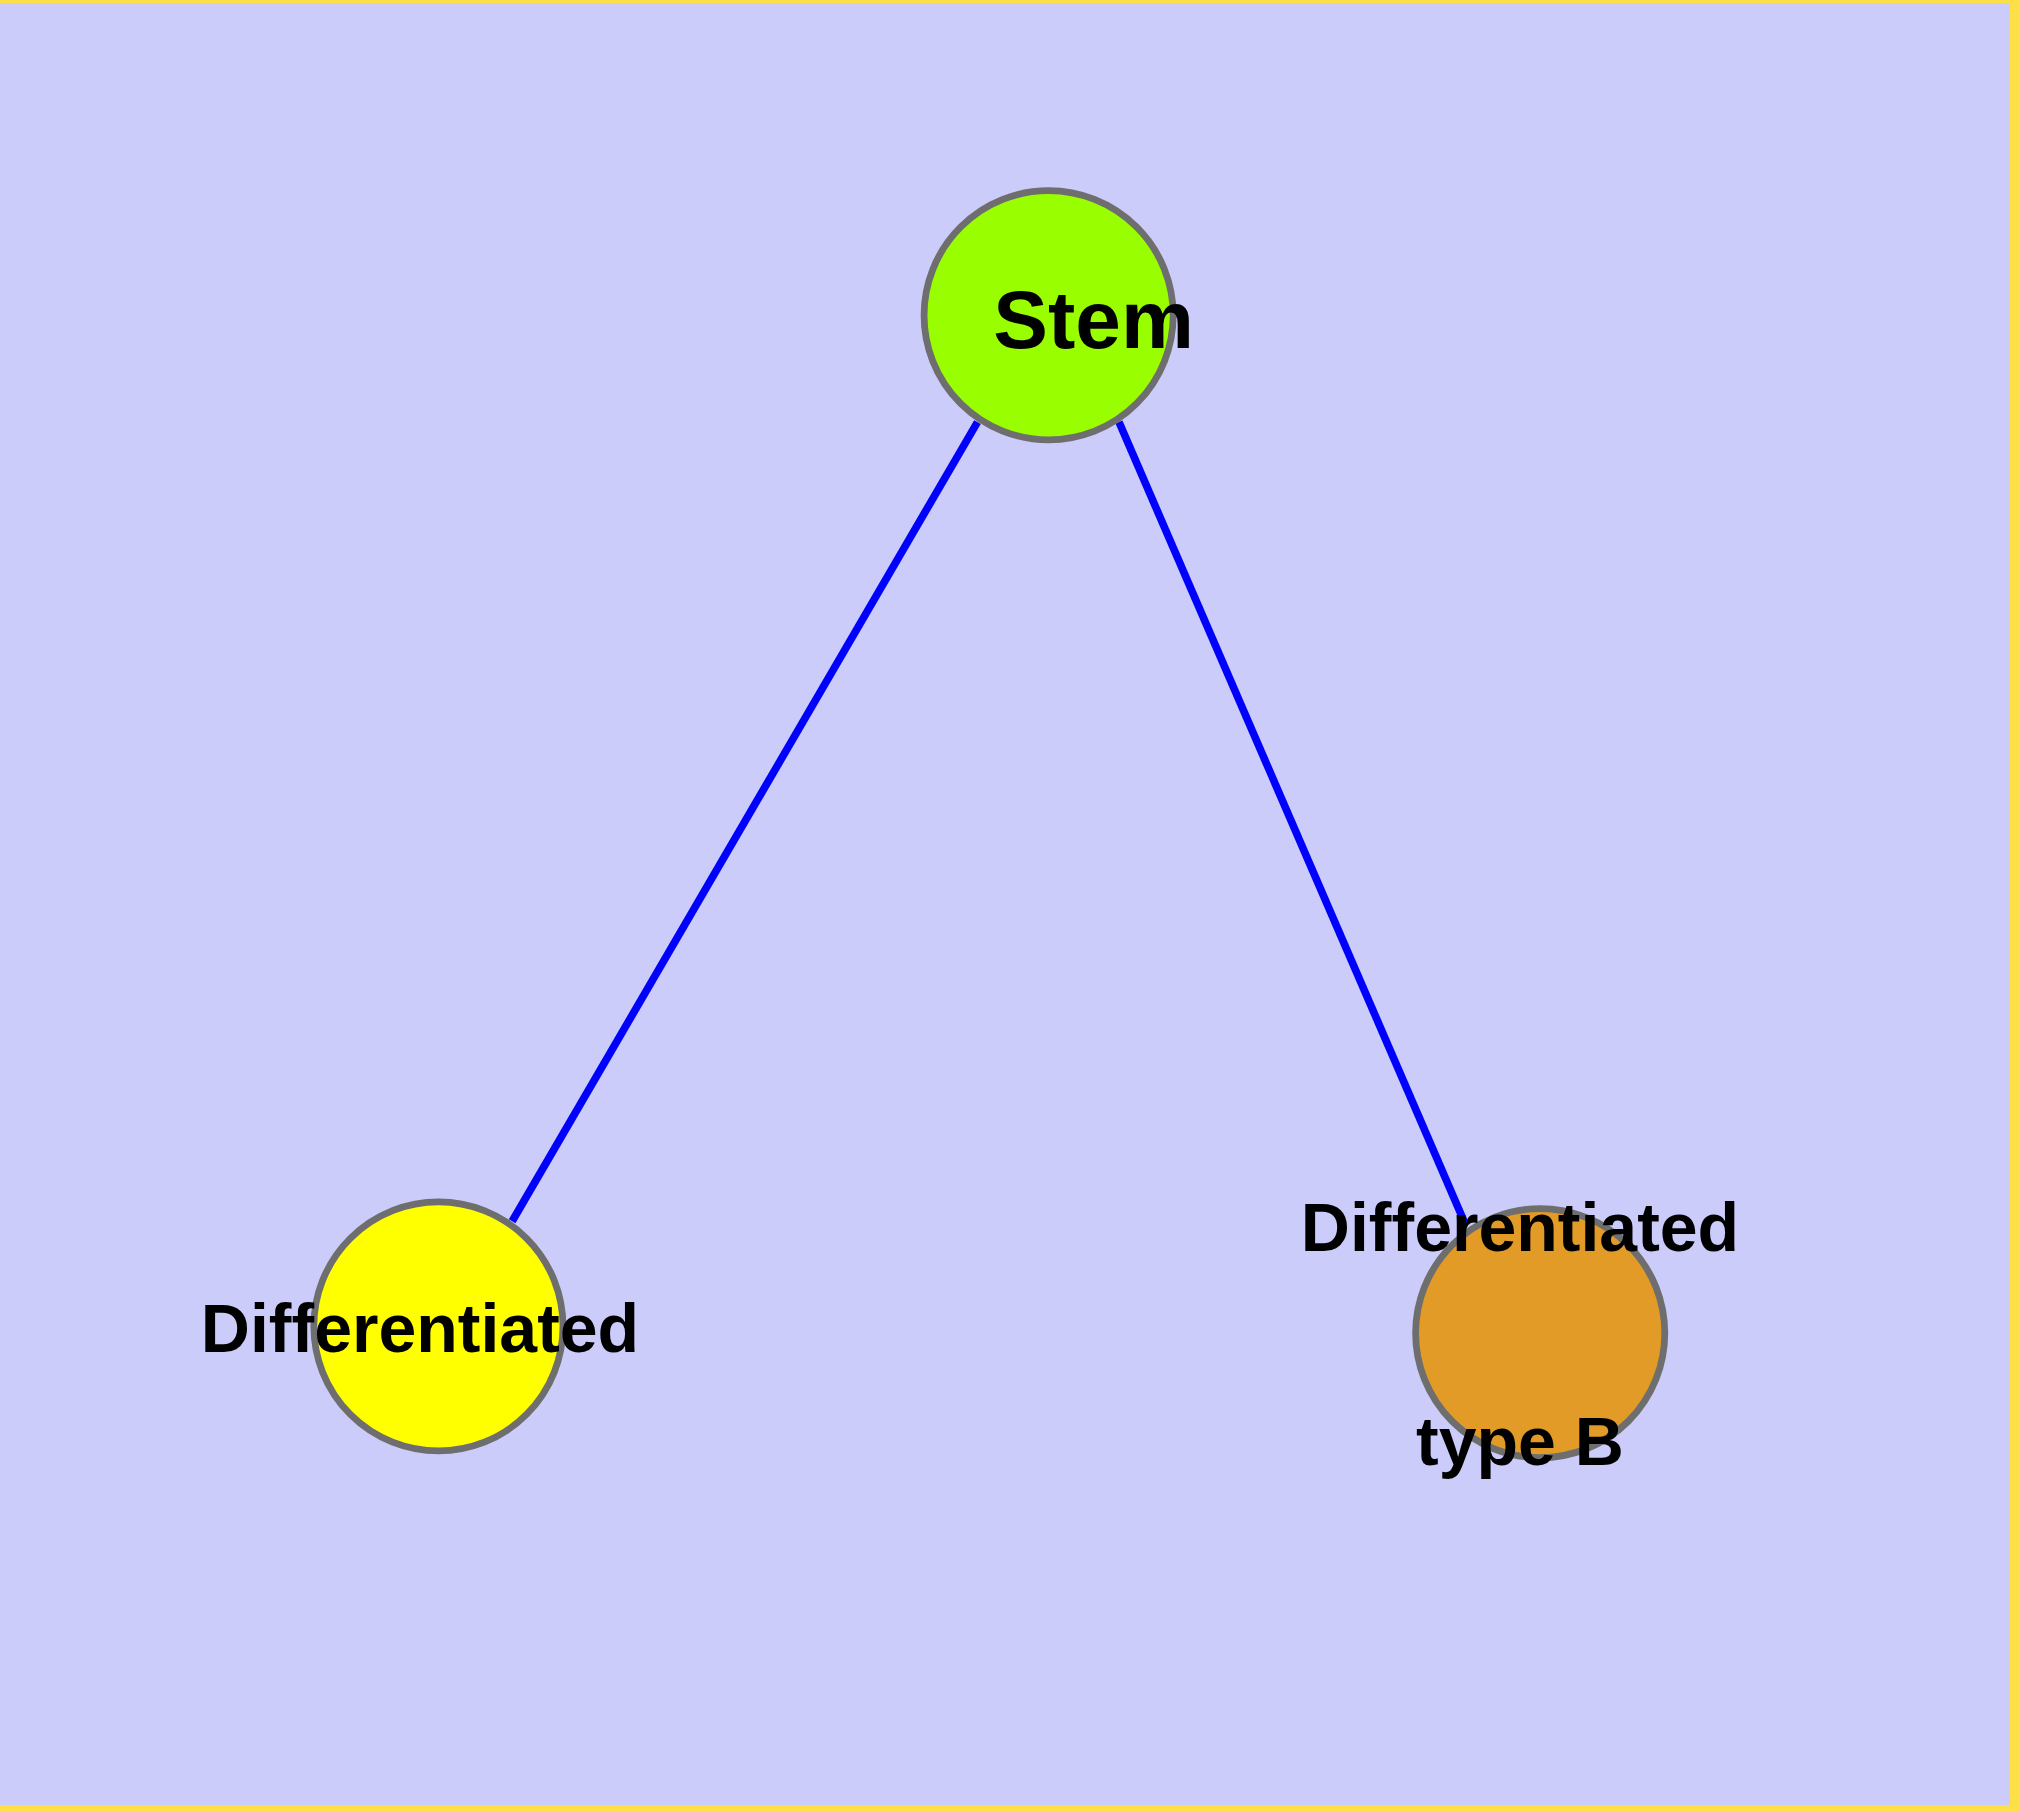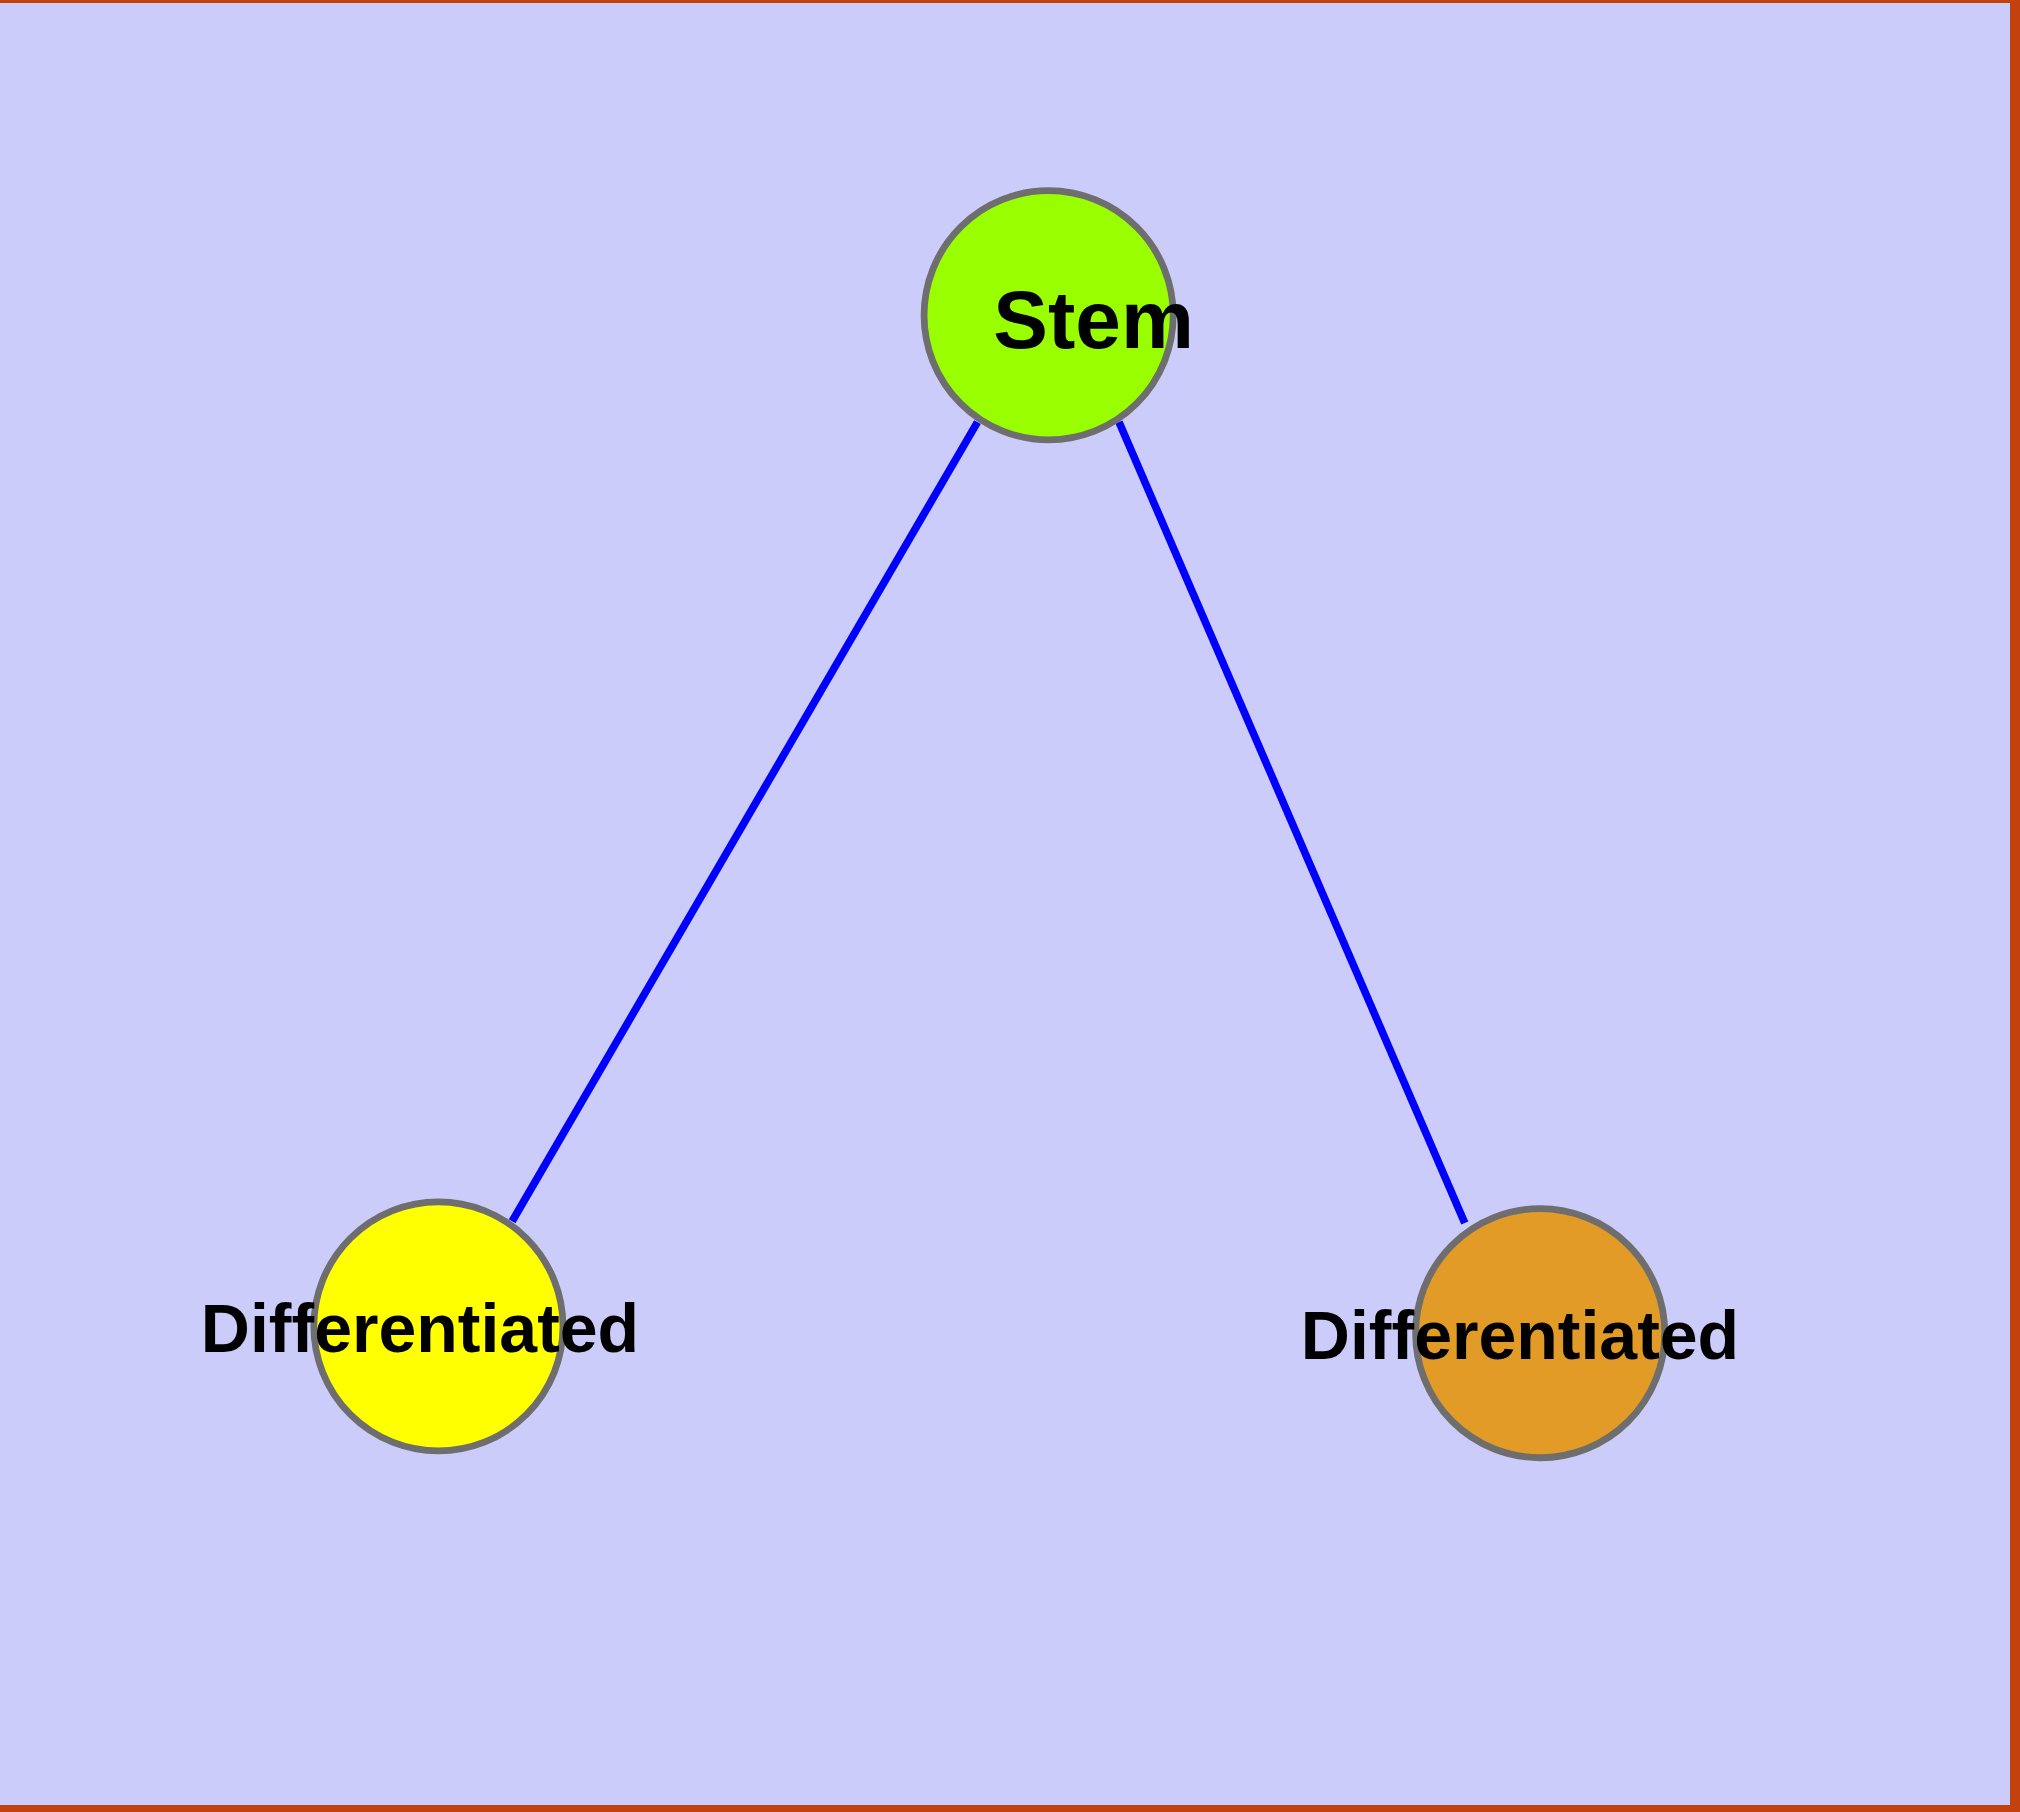--- a/index.html
+++ b/index.html
@@ -5,21 +5,21 @@
 <style>
   html, body {
     margin: 0;
     padding: 0;
     background: #ffffff;
   }
   #canvas {
     position: relative;
     width: 2021px;
     height: 1812px;
-    background: #c2410c;
+    background: #fde047;
     overflow: hidden;
     font-family: "Liberation Sans", sans-serif;
   }
   #plot-bg {
     position: absolute;
     left: 0;
     top: 2.5px;
     width: 2010px;
     height: 1802px;
     background: #ccccfa;
@@ -73,16 +73,17 @@
   <div class="node-label stem" style="left:1048px; top:320px;">
     <span>Stem</span>
   </div>
 
   <div class="node-label leaf" style="left:420px; top:1328px;">
     <div>Differentiated</div>
   </div>
 
   <div class="node-label leaf" style="left:1520px; top:1335px;">
     <div>Differentiated</div>
+    <div>type B</div>
   </div>
 
 </div>
 
 
 </body></html>

